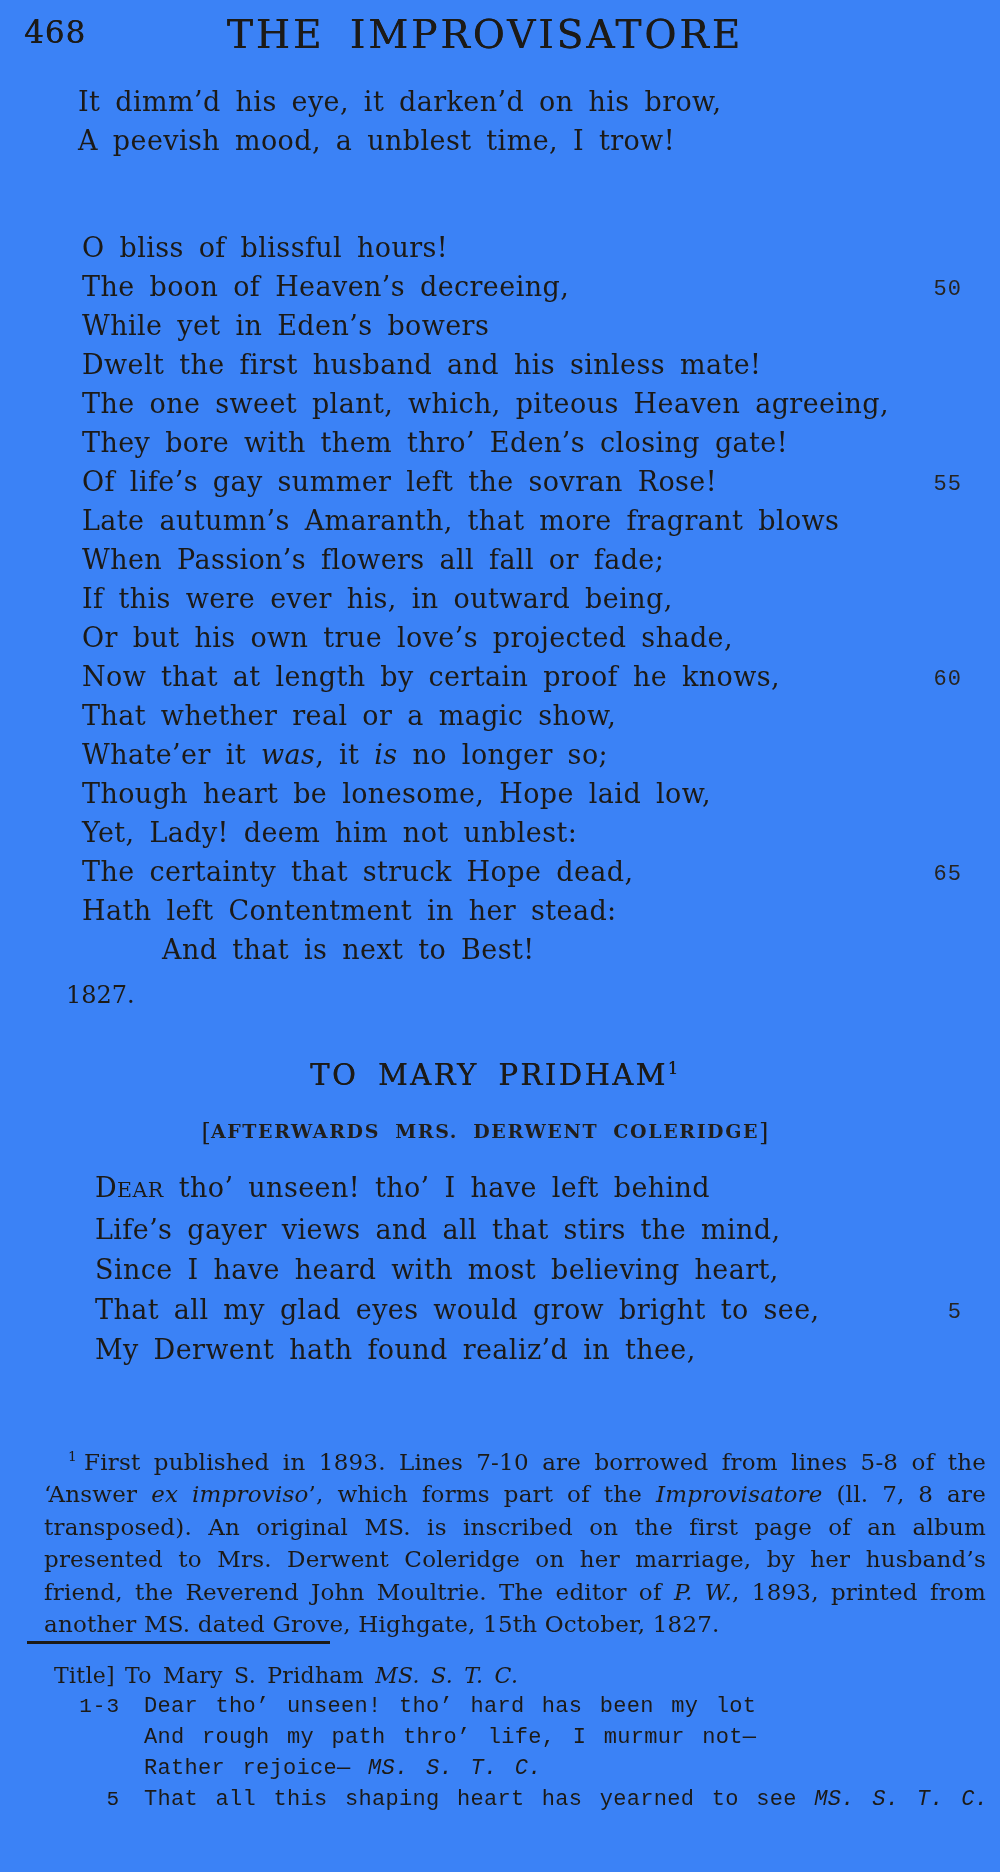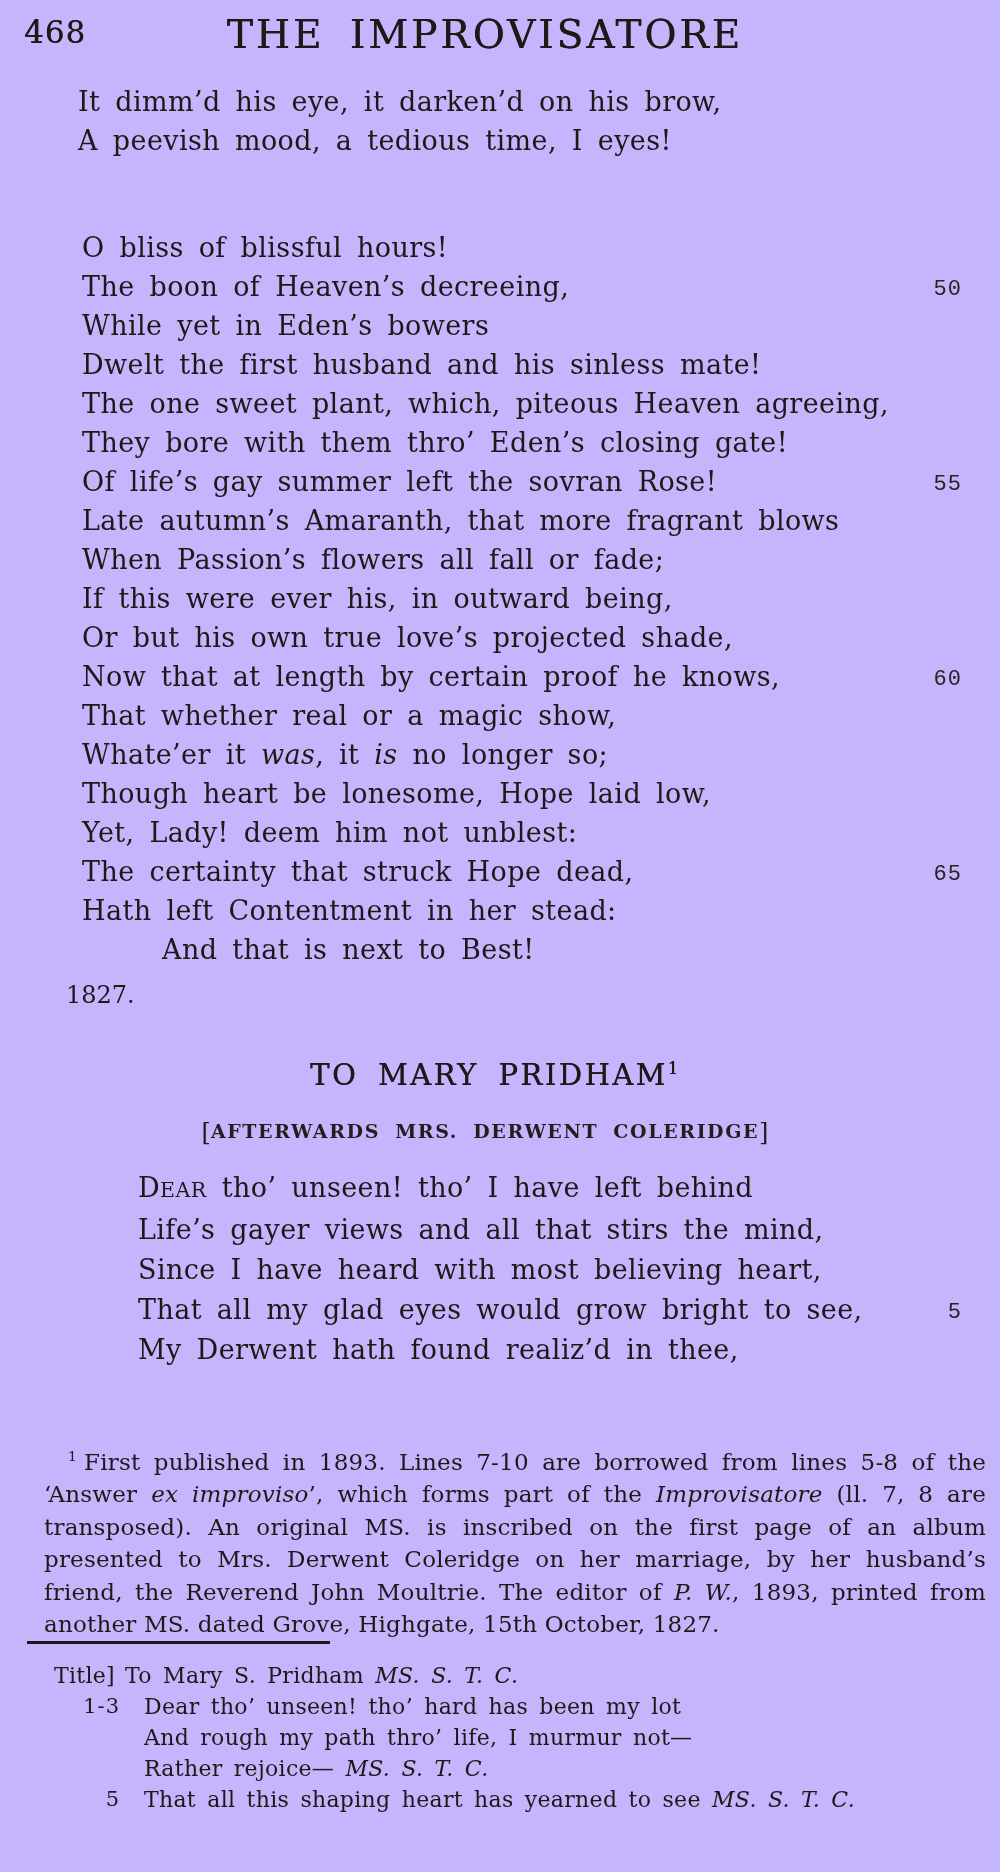--- a/index.html
+++ b/index.html
@@ -2,21 +2,21 @@
 <html><head>
 <meta charset="utf-8">
 <style>
   html, body { margin: 0; padding: 0; }
   body { background: #e9e9e7; }
   .page {
     position: relative;
     width: 1000px;
     height: 1872px;
     margin: 0 auto;
-    background: #c4b5fd;
+    background: #3b82f6;
     font-family: "DejaVu Serif", serif;
     color: #1c1a17;
     overflow: hidden;
   }
   
   .pagehead { position: absolute; top: 12px; left: 0; width: 970px; text-align: center; }
   .runtitle {
     font-size: 39px; letter-spacing: 3px; word-spacing: 10px;
     text-shadow: 0.4px 0 0 currentColor;
   }
@@ -25,21 +25,21 @@
     font-size: 31px; letter-spacing: 1px; text-shadow: 0.4px 0 0 currentColor;
   }
   
   .stanza { position: absolute; }
   .pline {
     position: relative;
     font-size: 27px; line-height: 39px;
     letter-spacing: 0.4px; word-spacing: 0.22em;
     white-space: nowrap;
   }
-  .pline.lh40 { line-height: 40px; margin-left: 43px; }
+  .pline.lh40 { line-height: 40px; }
   .pline.indent1 { margin-left: 72px; }
   .pline.indent2 { margin-left: 80px; }
   .lnum {
     position: absolute; right: 0; top: 3px;
     font-size: 22px; letter-spacing: 1px; color: #262421; font-family: Liberation Mono, monospace;
   }
   .it { font-style: italic; }
   .pdate { position: absolute; left: 66px; top: 981px; font-size: 24px; }
   .sc-small { font-size: 0.76em; letter-spacing: 0.5px; }
   
@@ -69,40 +69,40 @@
     position: absolute; top: 1641px; left: 27px;
     width: 303px; height: 3px; background: #1c1a17;
   }
   .apparatus { position: absolute; top: 1660px; left: 54px; width: 916px; }
   .app-row {
     position: relative;
     font-size: 22px; line-height: 31px;
     letter-spacing: 0.3px; word-spacing: 0.18em;
     white-space: nowrap;
   }
-  .app-row.entry { padding-left: 90px; }
+  .app-row.entry { padding-left: 90px; font-family: Liberation Mono, monospace; }
   .app-label { margin-right: 10px; }
   .app-num {
     position: absolute; left: 14px; width: 52px; text-align: right;
     font-size: 21px; letter-spacing: 1px;
   }
 </style>
 </head>
 <body>
 
 <div class="page">
 
   <div class="pagehead">
     <span class="pagenum">468</span>
     <span class="runtitle">THE IMPROVISATORE</span>
   </div>
 
   <div class="stanza" style="top:82px; left:78px; width:884px;">
     <div class="pline"><span>It dimm’d his eye, it darken’d on his brow,</span></div>
-    <div class="pline"><span>A peevish mood, a tedious time, I eyes!</span></div>
+    <div class="pline"><span>A peevish mood, a unblest time, I trow!</span></div>
   </div>
 
   <div class="stanza" style="top:228px; left:82px; width:880px;">
     <div class="pline"><span>O bliss of blissful hours!</span></div>
     <div class="pline"><span>The boon of Heaven’s decreeing,</span><span class="lnum">50</span></div>
     <div class="pline"><span>While yet in Eden’s bowers</span></div>
     <div class="pline"><span>Dwelt the first husband and his sinless mate!</span></div>
     <div class="pline"><span>The one sweet plant, which, piteous Heaven agreeing,</span></div>
     <div class="pline"><span>They bore with them thro’ Eden’s closing gate!</span></div>
     <div class="pline"><span>Of life’s gay summer left the sovran Rose!</span><span class="lnum">55</span></div>

